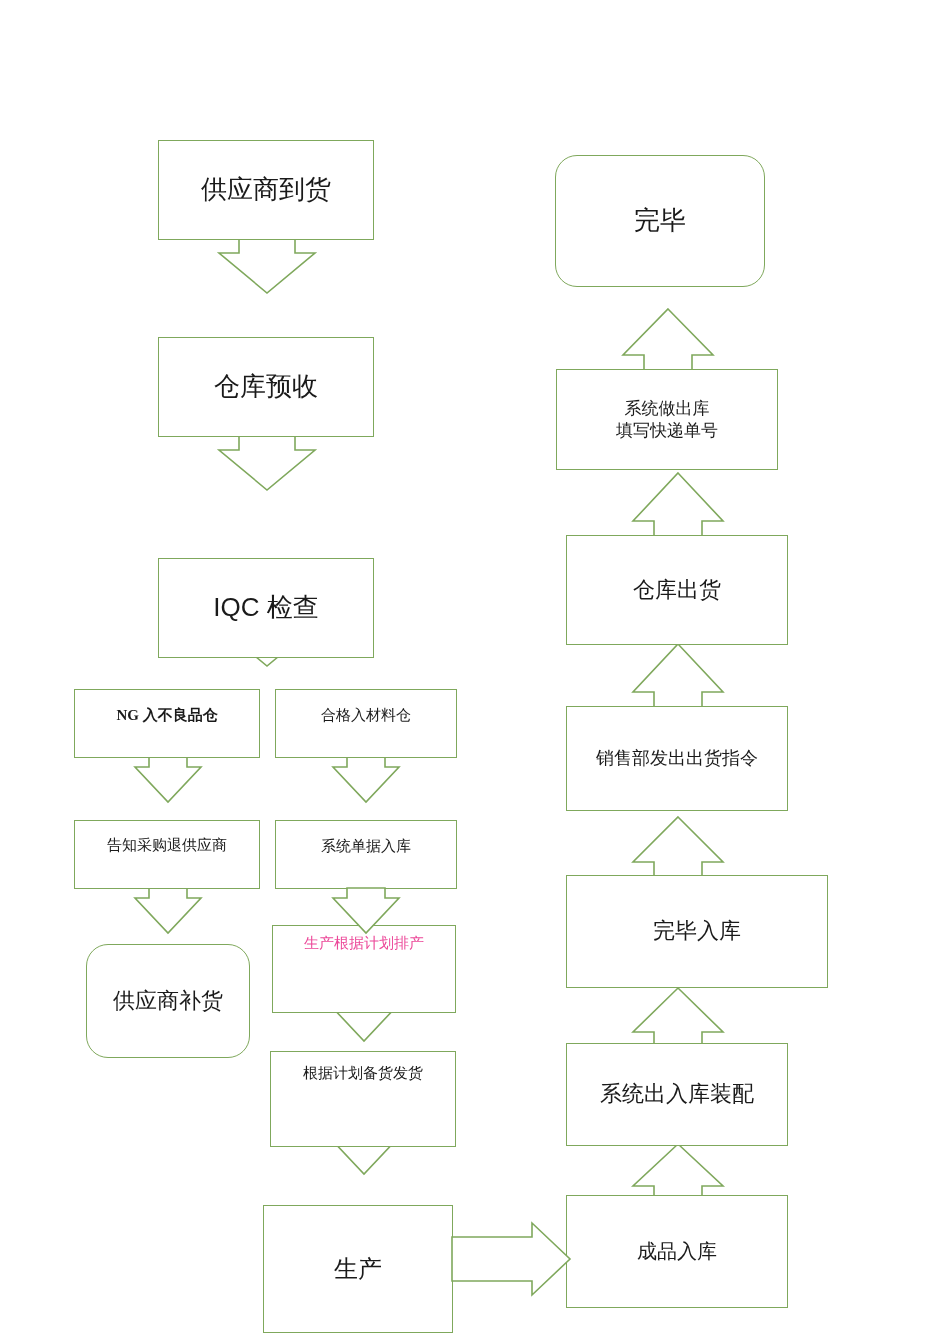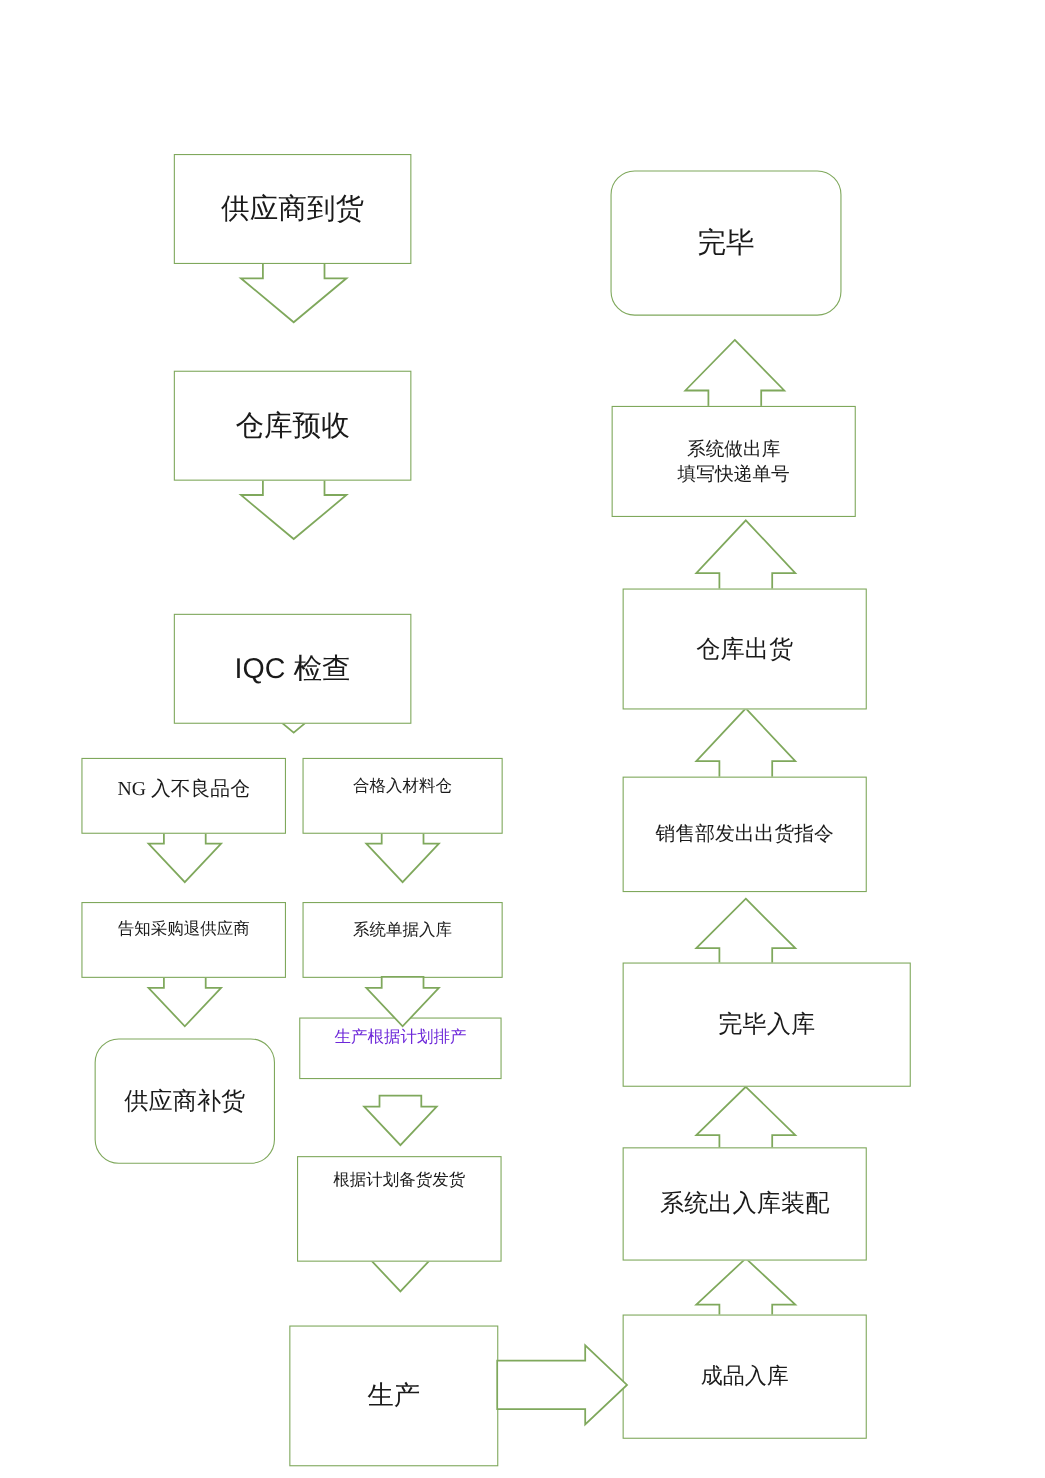--- a/index.html
+++ b/index.html
@@ -79,21 +79,21 @@
 
   <div class="node vt-center" style="left: 158px; top: 513px; width: 216px; height: 100px; border-color: rgb(127, 168, 92); color: rgb(26, 26, 26); margin-top: 45px;">
     <span class="label" style="font-size:26px; font-family:'Liberation Sans','DejaVu Sans',sans-serif;">IQC 检查</span>
   </div>
 
   <svg class="arrow" style="left:219px; top:612px; width:96px; height:55px;" viewBox="0 0 96 55">
     <polygon points="20,0 20,14 0,14 48,54 96,14 76,14 76,0" stroke="#7FA85C" fill="#FFFFFF"></polygon>
   </svg>
 
   <div class="node vt-top" style="left: 74px; top: 689px; width: 186px; height: 69px; padding-top: 16px; border-color: rgb(127, 168, 92); color: rgb(26, 26, 26);">
-    <span class="label" style="font-size:18px;">NG 入不良品仓</span>
+    <span class="label" style="font-size:15px;font-weight:bold;">NG 入不良品仓</span>
   </div>
 
   <div class="node vt-top" style="left: 275px; top: 689px; width: 182px; height: 69px; padding-top: 16px; border-color: rgb(127, 168, 92); color: rgb(26, 26, 26);">
     <span class="label" style="font-size:15px;">合格入材料仓</span>
   </div>
 
   <svg class="arrow" style="left:135px; top:757px; width:66px; height:46px;" viewBox="0 0 66 46">
     <polygon points="14,0 14,10 0,10 33,45 66,10 52,10 52,0" stroke="#7FA85C" fill="#FFFFFF"></polygon>
   </svg>
 
@@ -114,21 +114,21 @@
   </svg>
 
   <svg class="arrow over" style="left:333px; top:888px; width:66px; height:46px;" viewBox="0 0 66 46">
     <polygon points="14,0 14,10 0,10 33,45 66,10 52,10 52,0" stroke="#7FA85C" fill="#FFFFFF"></polygon>
   </svg>
 
   <div class="node rounded vt-center" style="left: 86px; top: 944px; width: 164px; height: 114px; border-color: rgb(127, 168, 92); color: rgb(26, 26, 26);">
     <span class="label" style="font-size:22px;">供应商补货</span>
   </div>
 
-  <div class="node vt-top" style="left: 272px; top: 925px; width: 184px; height: 56px; padding-top: 8px; border-color: rgb(127, 168, 92); color: #6d28d9;">
+  <div class="node vt-top" style="left: 272px; top: 925px; width: 184px; height: 88px; padding-top: 8px; border-color: rgb(127, 168, 92); color: #ec4899;">
     <span class="label" style="font-size:15px;">生产根据计划排产</span>
   </div>
 
   <svg class="arrow" style="left:331px; top:996px; width:66px; height:46px;" viewBox="0 0 66 46">
     <polygon points="14,0 14,10 0,10 33,45 66,10 52,10 52,0" stroke="#7FA85C" fill="#FFFFFF"></polygon>
   </svg>
 
   <div class="node vt-top" style="left: 270px; top: 1051px; width: 186px; height: 96px; padding-top: 12px; border-color: rgb(127, 168, 92); color: rgb(26, 26, 26);">
     <span class="label" style="font-size:15px;">根据计划备货发货</span>
   </div>

